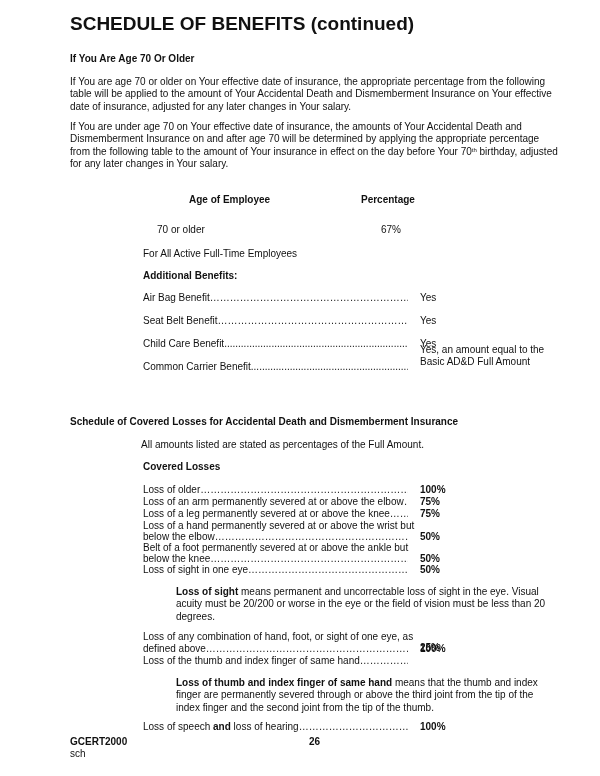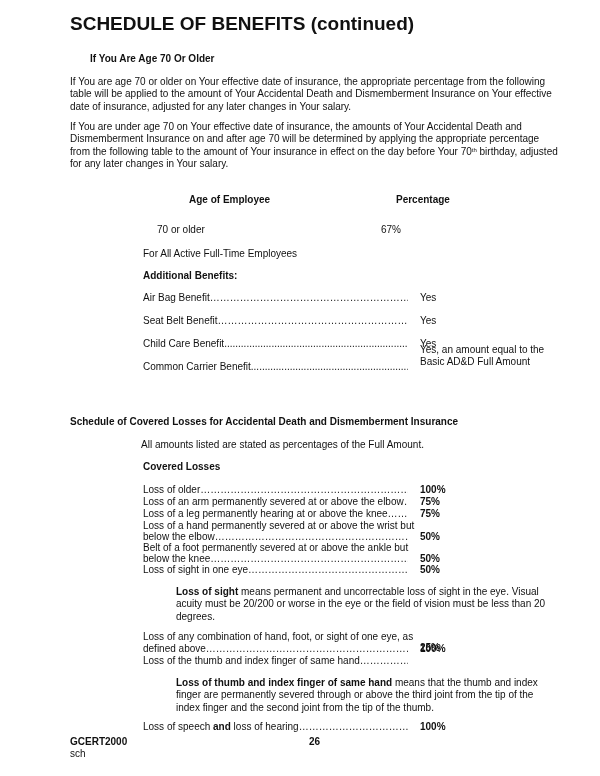--- a/index.html
+++ b/index.html
@@ -1,20 +1,20 @@
 <!DOCTYPE html>
 <html><head>
 <meta charset="utf-8">
 <style>
   html, body { margin:0; padding:0; background:#ffffff; }
   body { width:600px; height:776px; position:relative; overflow:hidden;
          font-family:"Liberation Sans", sans-serif; color:#111; font-size:10px; line-height:12.4px; }
   .abs { position:absolute; }
   .title { left:70px; top:16px; font-size:19px; font-weight:bold; line-height:16px; }
-  .h2 { font-weight:bold;margin-left:20px; }
+  .h2 { font-weight:bold; }
   .para { left:70px; width:490px; }
   .sup { font-size:6px; vertical-align:top; line-height:8px; }
   .b { font-weight:bold; }
   .leader-row { position:absolute; left:143px; width:265px; white-space:nowrap; overflow:hidden; }
   .leader-row span.dots { letter-spacing:0px; }
   .val { position:absolute; left:420px; }
   .loss { position:absolute; left:143px; width:265px; white-space:nowrap; overflow:hidden; }
   .pct { position:absolute; left:420px; font-weight:bold; }
   .def { left:176px; width:378px; }
 </style>
@@ -25,21 +25,21 @@
 
 <div class="abs para h2" style="top:53px;">If You Are Age 70 Or Older</div>
 
 <div class="abs para" style="top:76px;">If You are age 70 or older on Your effective date of insurance, the appropriate percentage from the following table will be applied to the amount of Your Accidental Death and Dismemberment Insurance on Your effective date of insurance, adjusted for any later changes in Your salary.</div>
 
 <div class="abs para" style="top:121px;">
   <span>If You are under age 70 on Your effective date of insurance, the amounts of Your Accidental Death and Dismemberment Insurance on and after age 70 will be determined by applying the appropriate percentage from the following table to the amount of Your insurance in effect on the day before Your 70</span><span class="sup">th</span><span> birthday, adjusted for any later changes in Your salary.</span>
 </div>
 
 <div class="abs b" style="left:189px; top:194px;">Age of Employee</div>
-<div class="abs b" style="left:361px; top:194px;margin-left:35px;">Percentage</div>
+<div class="abs b" style="left:361px; top:194px;">Percentage</div>
 <div class="abs" style="left:157px; top:224px;">70 or older</div>
 <div class="abs" style="left:381px; top:224px;">67%</div>
 
 <div class="abs" style="left:143px; top:248px;">For All Active Full-Time Employees</div>
 <div class="abs b" style="left:143px; top:270px;">Additional Benefits:</div>
 
 <div class="leader-row" style="top:292px;"><span>Air Bag Benefit</span><span class="dots">……………………………………………………………………………</span></div>
 <div class="val" style="top:292px;">Yes</div>
 
 <div class="leader-row" style="top:315px;"><span>Seat Belt Benefit</span><span class="dots">……………………………………………………………………………</span></div>
@@ -54,21 +54,21 @@
 <div class="abs b" style="left:70px; top:416px;">Schedule of Covered Losses for Accidental Death and Dismemberment Insurance</div>
 <div class="abs" style="left:141px; top:439px;">All amounts listed are stated as percentages of the Full Amount.</div>
 <div class="abs b" style="left:143px; top:461px;">Covered Losses</div>
 
 <div class="loss" style="top:484px;"><span>Loss of older</span><span>……………………………………………………………………………</span></div>
 <div class="pct" style="top:484px;">100%</div>
 
 <div class="loss" style="top:496px;"><span>Loss of an arm permanently severed at or above the elbow</span><span>……………</span></div>
 <div class="pct" style="top:496px;">75%</div>
 
-<div class="loss" style="top:508px;"><span>Loss of a leg permanently hearing at or above the knee</span><span>……………</span></div>
+<div class="loss" style="top:508px;"><span>Loss of a leg permanently severed at or above the knee</span><span>……………</span></div>
 <div class="pct" style="top:508px;">75%</div>
 
 <div class="abs" style="left:143px; top:520px; white-space:nowrap;">Loss of a hand permanently severed at or above the wrist but</div>
 <div class="loss" style="top:531px;"><span>below the elbow</span><span>……………………………………………………………………………</span></div>
 <div class="pct" style="top:531px;">50%</div>
 
 <div class="abs" style="left:143px; top:542px; white-space:nowrap;">Belt of a foot permanently severed at or above the ankle but</div>
 <div class="loss" style="top:553px;"><span>below the knee</span><span>……………………………………………………………………………</span></div>
 <div class="pct" style="top:553px;">50%</div>
 

